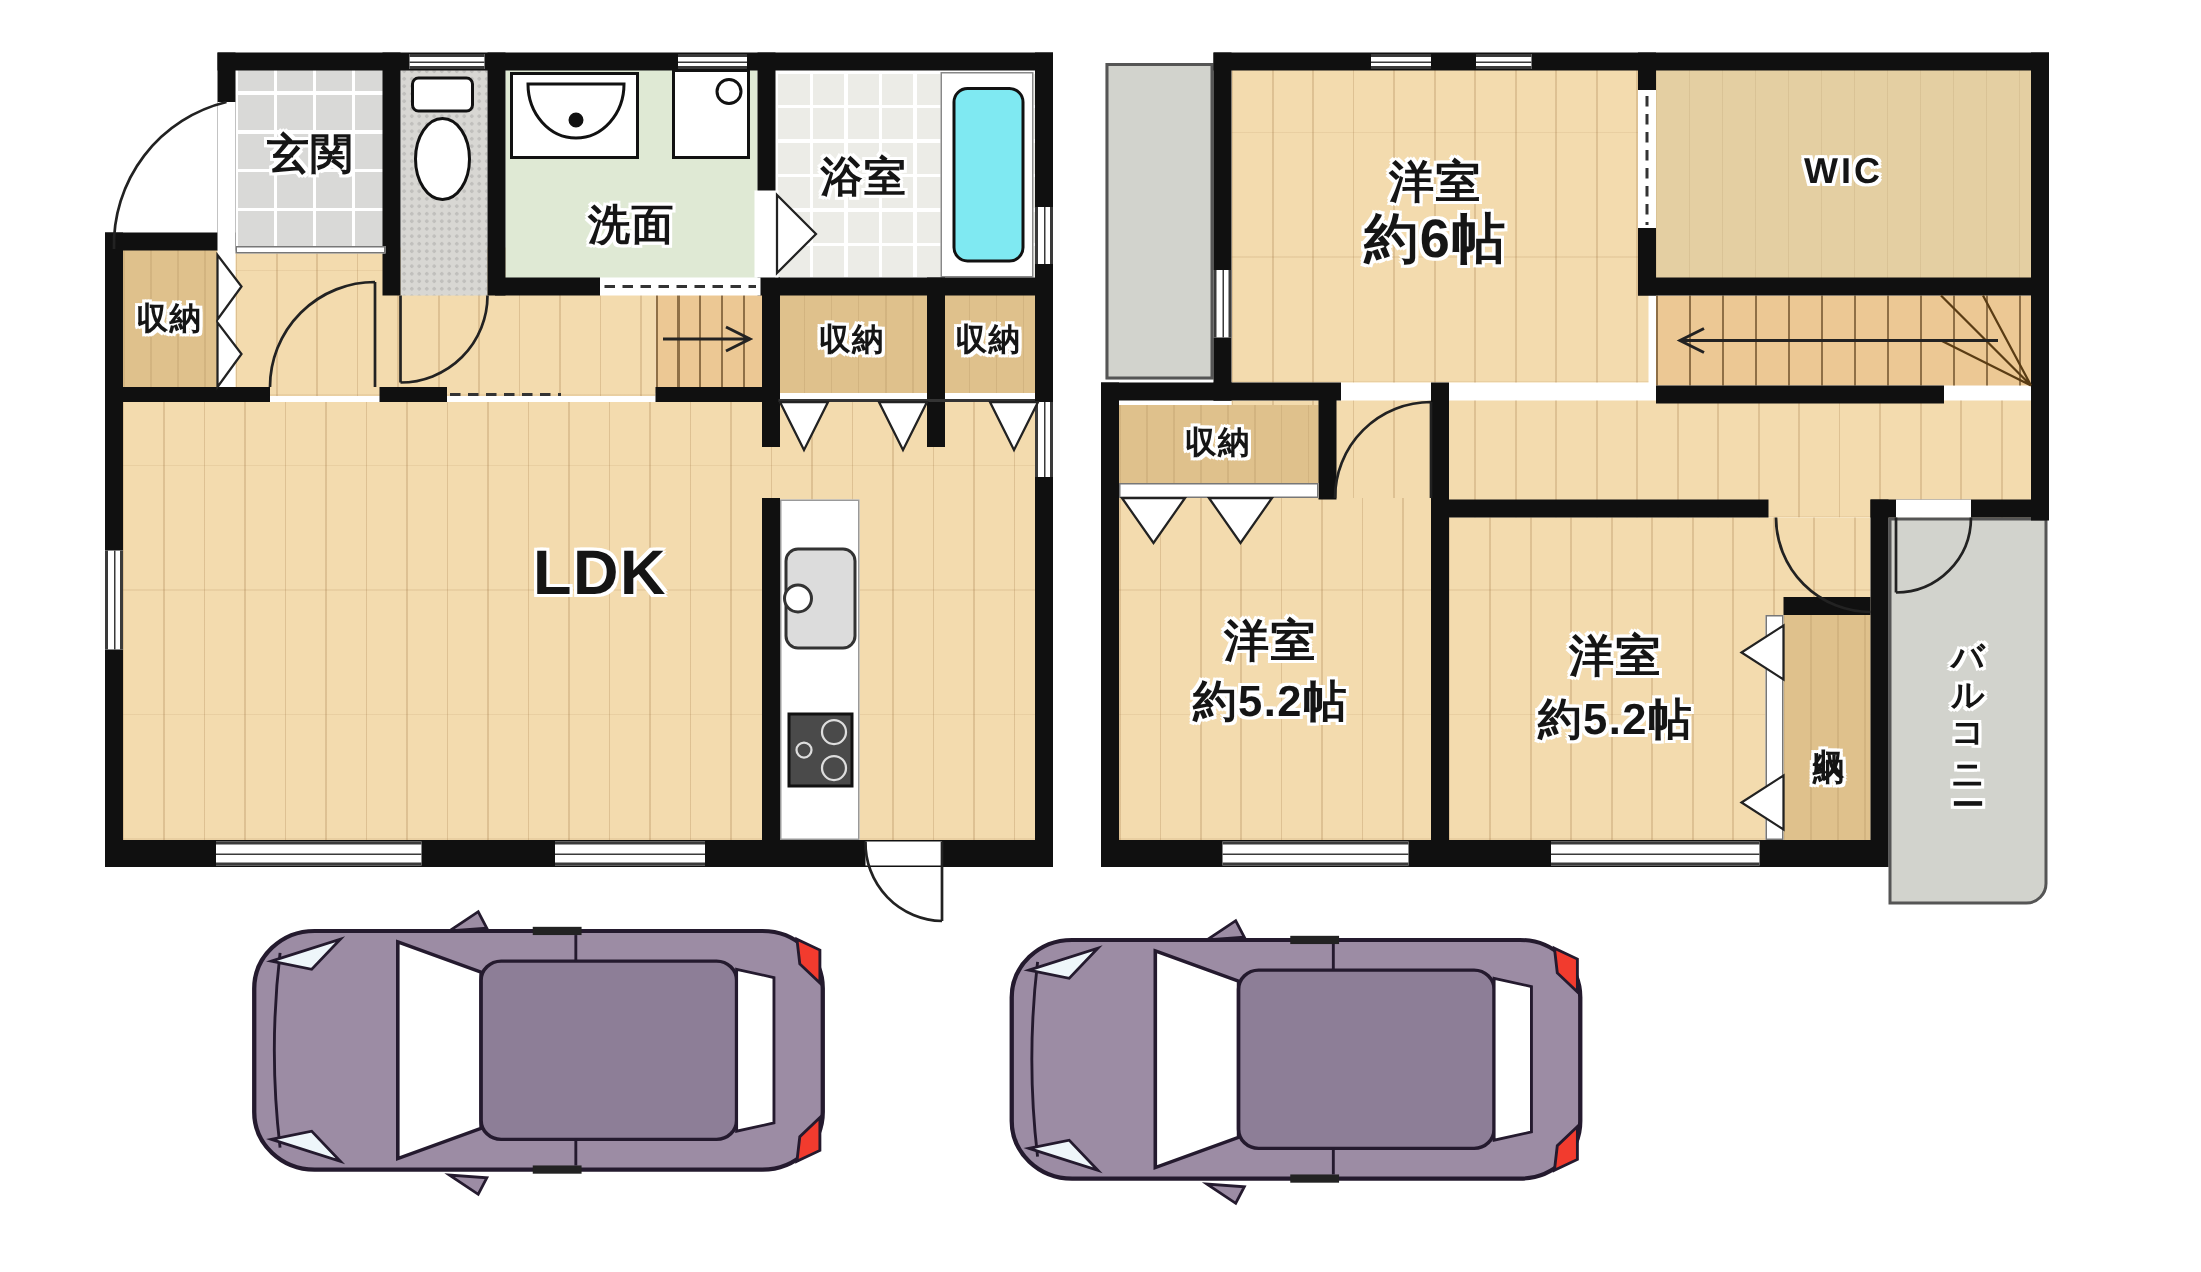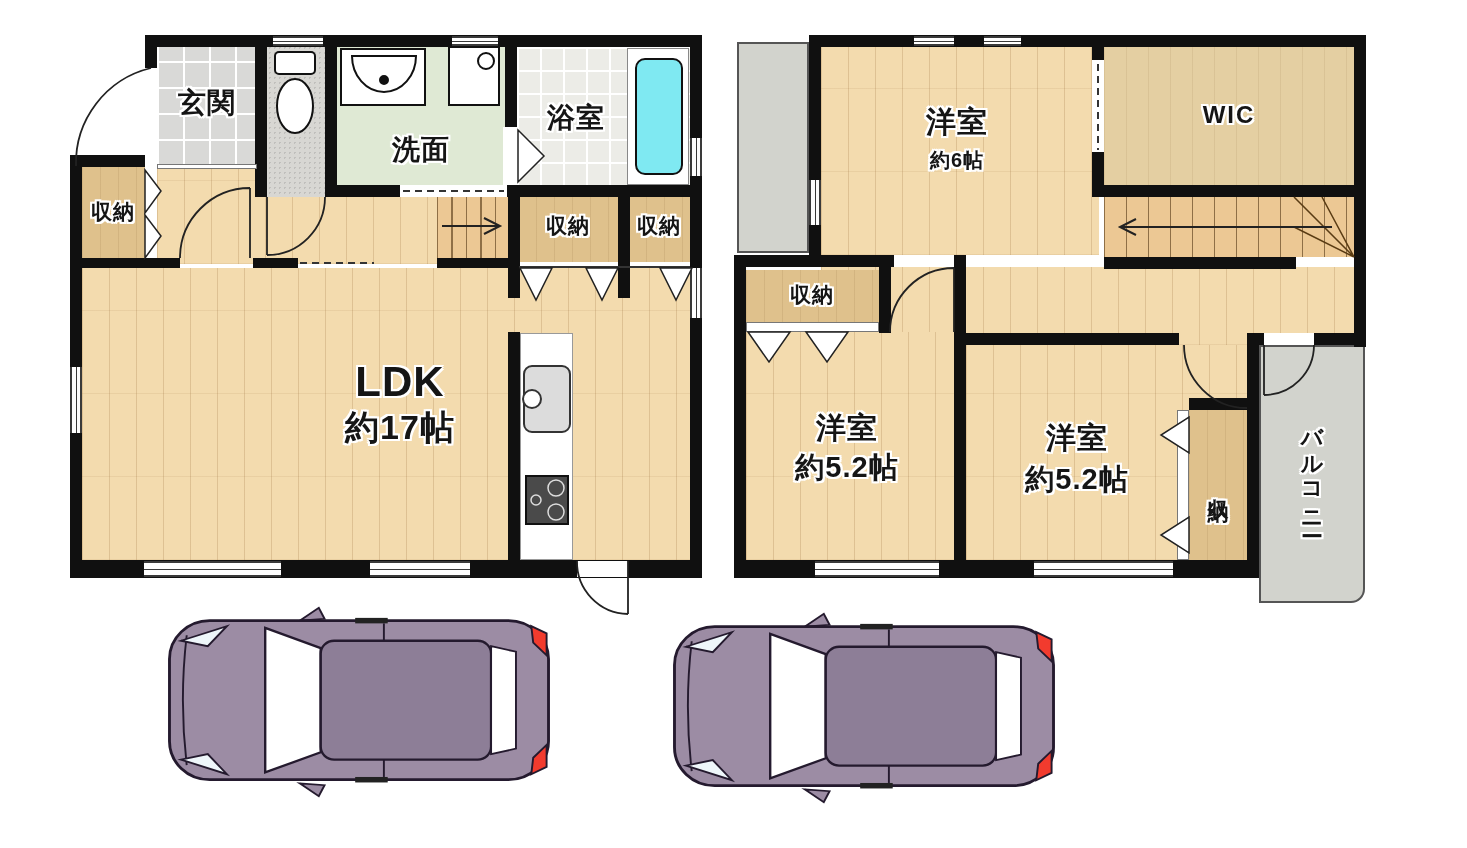--- a/index.html
+++ b/index.html
@@ -147,21 +147,20 @@
       </g>
     </svg>
 
     <div class="lbl" style="left:145px;top:73px;font-size:28px;">玄関</div>
     <div class="lbl" style="left:51px;top:182px;font-size:21px;">収納</div>
     <div class="lbl" style="left:359px;top:88px;font-size:28px;margin-top:32px;">洗面</div>
     <div class="lbl" style="left:514px;top:88px;font-size:28px;">浴室</div>
     <div class="lbl" style="left:506px;top:196px;font-size:21px;">収納</div>
     <div class="lbl" style="left:597px;top:196px;font-size:21px;">収納</div>
     <div class="lbl" style="left:338px;top:352px;font-size:42px;">LDK</div>
-    <div class="lbl" style="left:338px;top:398px;font-size:34px;">約17帖</div>
   </div>
 
   <div class="floor" style="left:732px;width:640px;">
 
     <div class="room outdoor" style="left:5px;top:12px;width:72px;height:211px;"></div>
     <div class="room wood" style="left:89px;top:15px;width:278px;height:210px;"></div>
     <div class="room wic" style="left:372px;top:15px;width:250px;height:142px;"></div>
     <div class="room stairs2" style="left:372px;top:167px;width:250px;height:60px;"></div>
     <div class="room wood" style="left:89px;top:237px;width:533px;height:78px;"></div>
     <div class="room closet" style="left:14px;top:240px;width:133px;height:52px;"></div>
@@ -215,21 +214,21 @@
       </g>
       <g stroke="#5a3c14" stroke-width="1.5" fill="none">
         <path d="M 562 167 L 622 227 M 590 167 L 622 227 M 562 197 L 622 227"></path>
       </g>
       <g stroke="#222" stroke-width="2" fill="none">
         <path d="M 600 197 L 390 197 M 404 189 L 388 197 L 404 205"></path>
       </g>
     </svg>
 
     <div class="lbl" style="left:225px;top:92px;font-size:30px;">洋室</div>
-    <div class="lbl" style="left:225px;top:130px;font-size:20px;">約6帖</div>
+    <div class="lbl" style="left:225px;top:130px;font-size:36px;">約6帖</div>
     <div class="lbl" style="left:497px;top:85px;font-size:24px;letter-spacing:2px;">WIC</div>
     <div class="lbl" style="left:80px;top:265px;font-size:21px;">収納</div>
     <div class="lbl" style="left:115px;top:398px;font-size:30px;">洋室</div>
     <div class="lbl" style="left:115px;top:438px;font-size:29px;">約5.2帖</div>
     <div class="lbl" style="left:345px;top:408px;font-size:30px;">洋室</div>
     <div class="lbl" style="left:345px;top:450px;font-size:29px;">約5.2帖</div>
     <div class="lbl v" style="left:486px;top:455px;font-size:21px;">収納</div>
     <div class="lbl v" style="left:580px;top:440px;font-size:22px;">バルコニー</div>
   </div>
 

